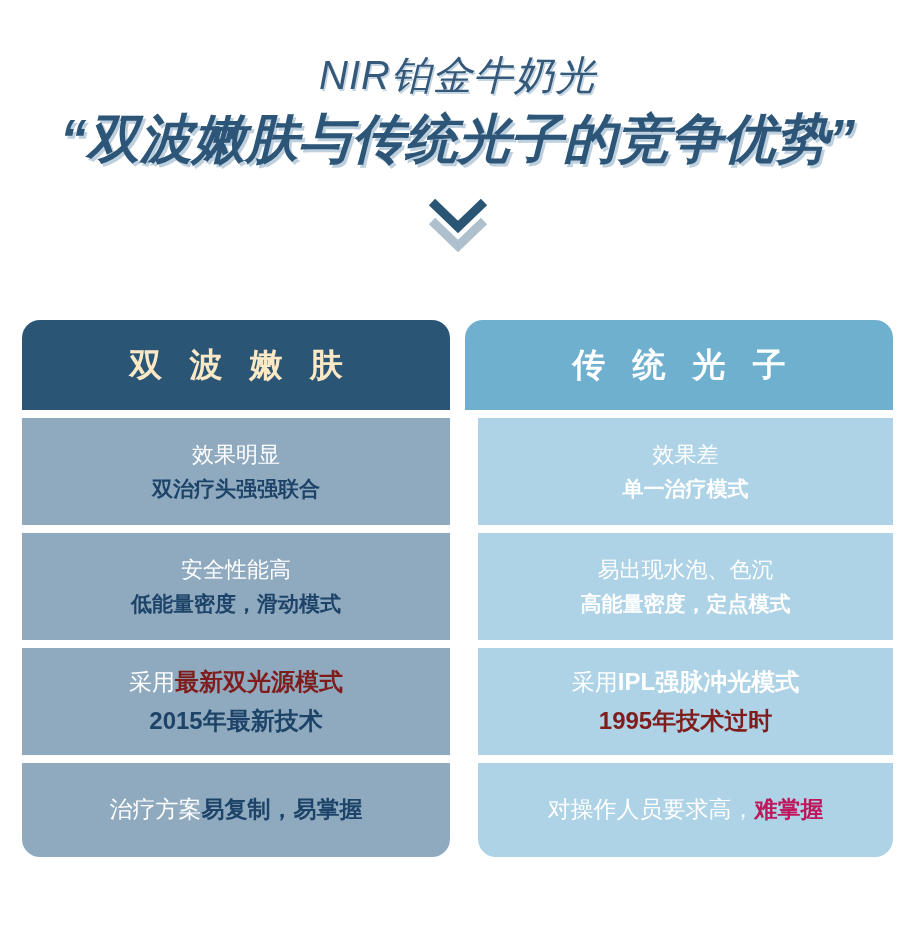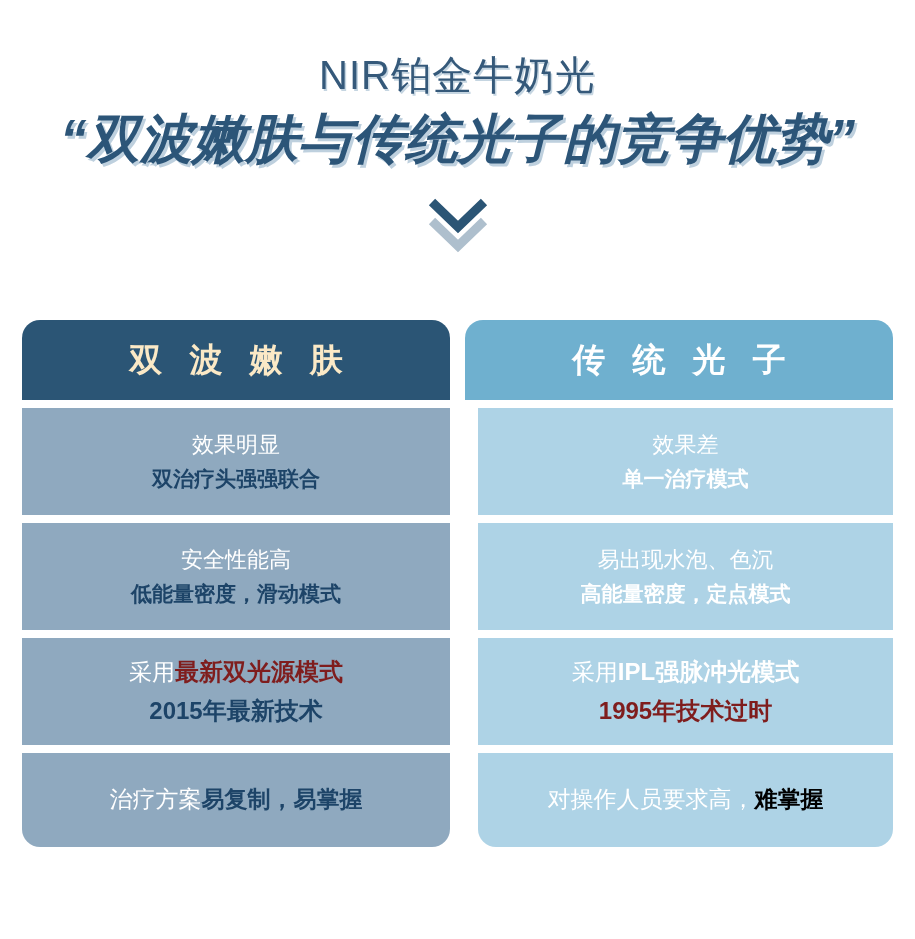--- a/index.html
+++ b/index.html
@@ -22,20 +22,21 @@
     background: #ffffff;
   }
 
   
   .title-block {
     padding-top: 52px;
     text-align: center;
   }
   .subtitle {
     font-size: 40px;
+    font-style: italic;
     font-weight: 400;
     color: #35597a;
     letter-spacing: 1px;
     line-height: 1.15;
     margin: 0;
     text-shadow: 1.5px 1.5px 0 rgba(150,178,200,0.55);
   }
   .headline {
     font-size: 53px;
     font-style: italic;
@@ -76,21 +77,21 @@
   .cell {
     box-sizing: border-box;
     display: flex;
     flex-direction: column;
     align-items: center;
     justify-content: center;
     text-align: center;
   }
 
   .head-cell {
-    height: 80px;
+    height: 90px;
     border-radius: 18px 18px 0 0;
     font-size: 33px;
     font-weight: bold;
     letter-spacing: 9px;
     text-indent: 9px;
   }
   .col-left .head-cell {
     background: #2b5575;
     color: #fbe9c6;
   }
@@ -132,21 +133,21 @@
   .col-left .line-bot { color: #1d4468; }
   .col-right .line-bot { color: #ffffff; }
 
   .line-single {
     font-size: 23px;
     font-weight: 400;
     color: #ffffff;
   }
   .line-single b { font-weight: bold; }
   .col-left .line-single b { color: #1d4468; }
-  .col-right .line-single b { color: #000000; }
+  .col-right .line-single b { color: #be185d; }
 
   .line-mix {
     font-size: 23px;
     font-weight: 400;
     color: #ffffff;
   }
   .line-mix b { font-weight: bold; font-size: 24px; }
   .col-left .line-mix b { color: #7f1d1d; }
   .col-right .line-mix b { color: #ffffff; }
 

